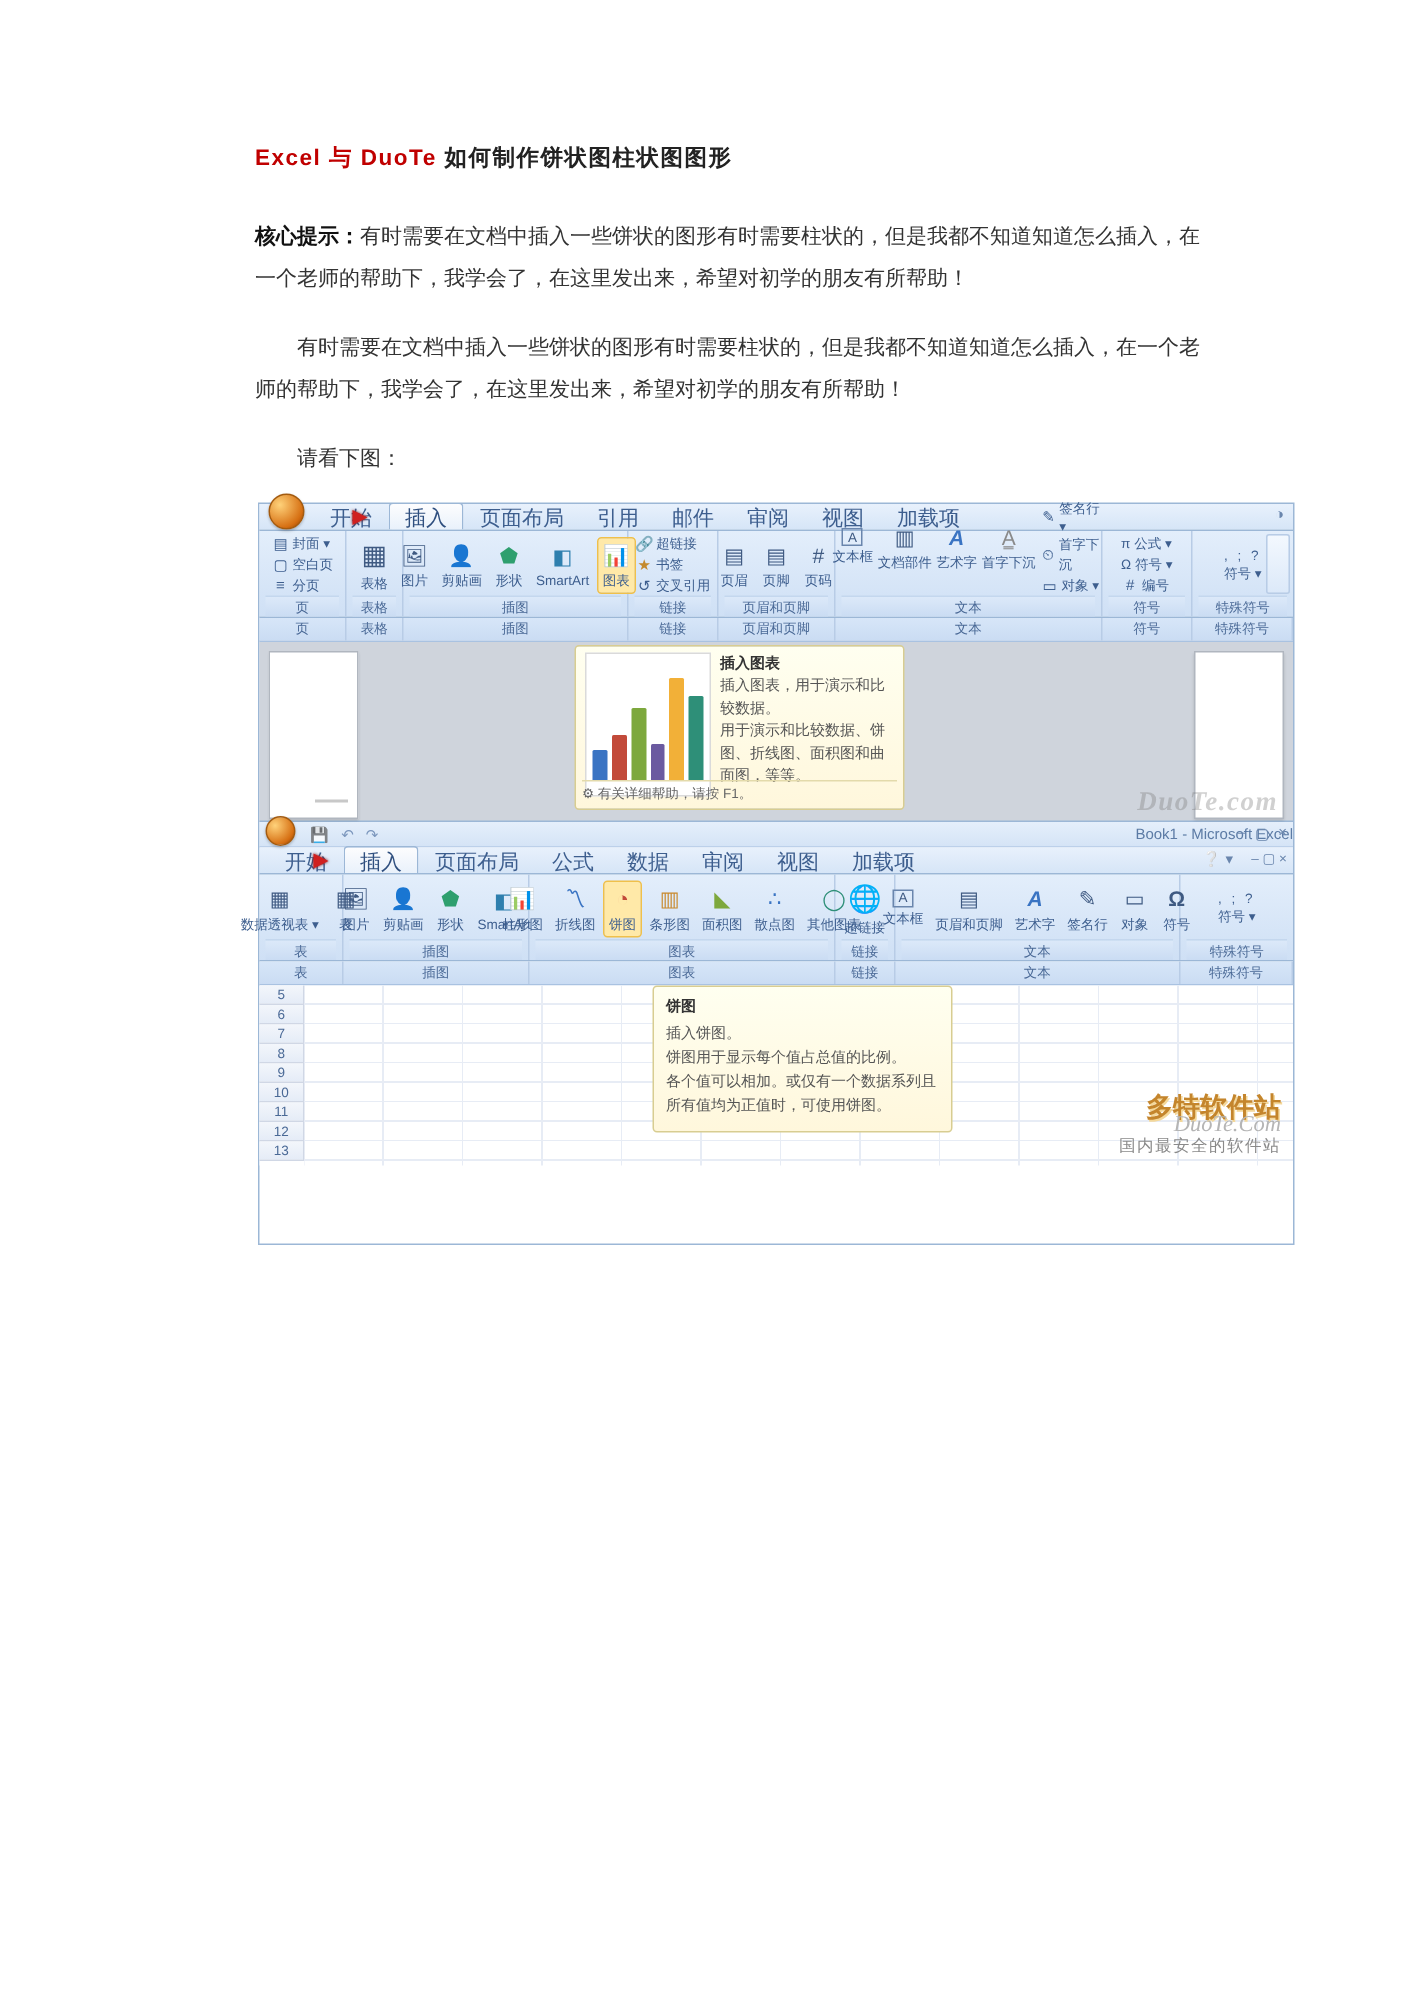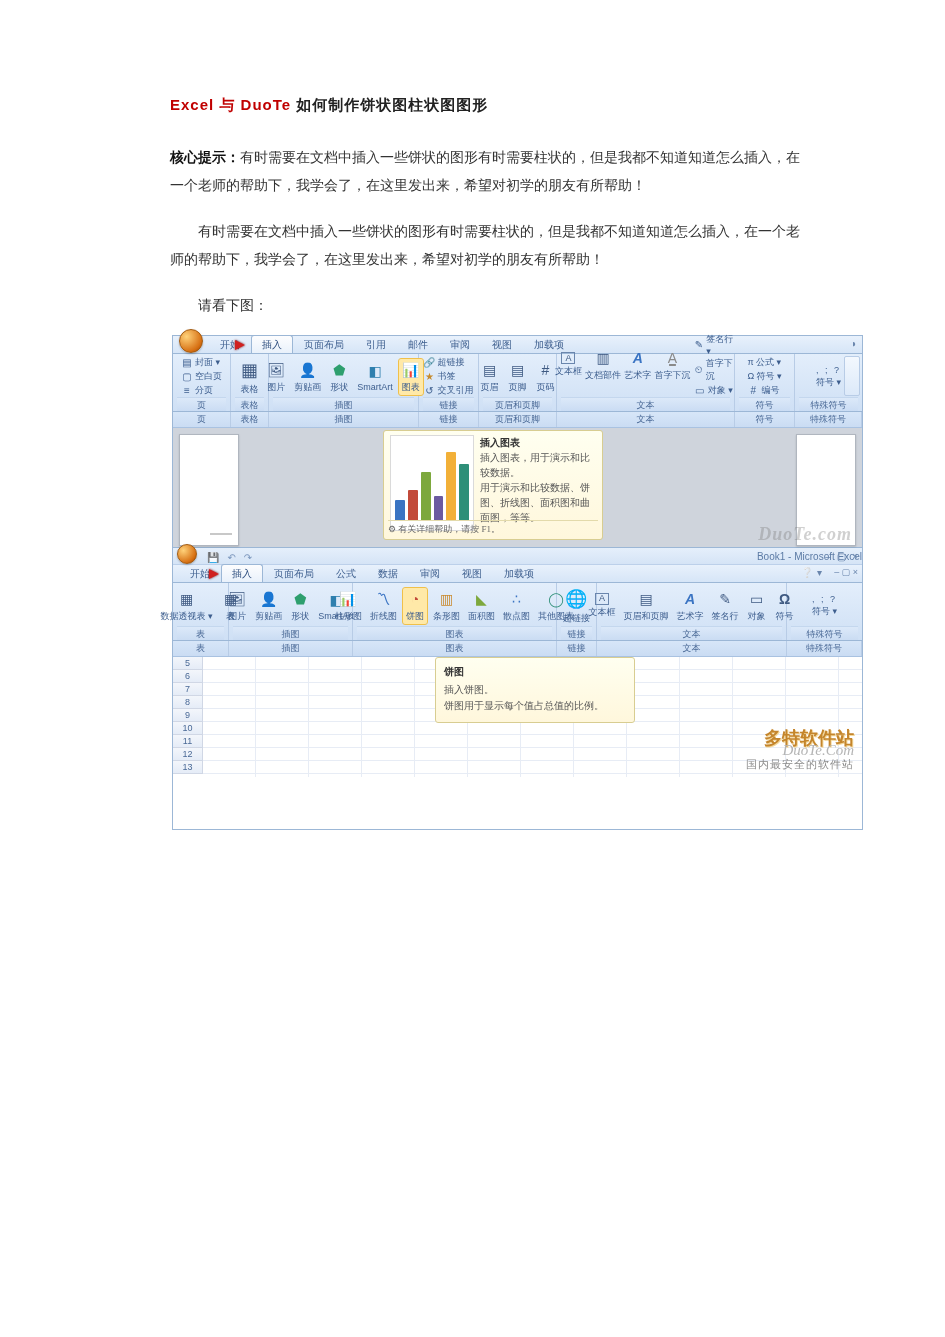--- a/index.html
+++ b/index.html
@@ -72,21 +72,21 @@
     display: flex; align-items: center; gap: 8px; color: #5a7aa8;
     font-size: 10px;
   }
   .qat span { filter: opacity(.75); }
   .tab {
     padding: 2px 10px 1px;
     border: 1px solid transparent;
     border-bottom: none;
     border-radius: 3px 3px 0 0;
     color: #3d5e8e;
-    font-size: 10px;
+    font-size: 14px;
     line-height: 14px;
   }
   .tab.active {
     background: linear-gradient(#fdfdfe, #e9f1fb);
     border-color: #9cb7d6;
     color: #2f4f7f;
   }
   .arrow {
     position: absolute;
     width: 0; height: 0;
@@ -178,21 +178,21 @@
     content:""; position:absolute; right:6px; bottom:10px;
     width:22px; height:2px; background:#c8c8c8;
   }
   .chart-tip {
     position: absolute; left: 210px; top: 2px;
     width: 220px; height: 110px;
     background: linear-gradient(#fffff0, #fff7dc);
     border: 1px solid #d8cd91;
     border-radius: 3px;
     padding: 4px 6px 4px 6px;
-    display:flex; gap:6px;font-family:Liberation Serif, serif;
+    display:flex; gap:6px;
   }
   .chart-tip .thumb {
     width: 84px; height: 96px; background:#fff; border:1px solid #dadada;
     display:flex; align-items:flex-end; justify-content:center; gap:3px;
     padding: 4px 4px 10px;
     position:relative;
   }
   .chart-tip .thumb .bar { width: 10px; border-radius:1px 1px 0 0; }
   .chart-tip .txt { flex:1; color:#555; font-size:10px; line-height:15px; }
   .chart-tip .txt .tt { font-weight:bold; color:#333; }
@@ -708,20 +708,21 @@
         <div>11</div>
         <div>12</div>
         <div>13</div>
       </div>
       <div class="xl-grid"></div>
 
       <div class="pie-tip">
         <div class="tt">饼图</div>
         <div>插入饼图。</div>
         <div>饼图用于显示每个值占总值的比例。</div>
+        <div>各个值可以相加。或仅有一个数据系列且所有值均为正值时，可使用饼图。</div>
       </div>
 
       <div class="duote">
         <div class="brand">多特软件站</div>
         <div class="script">DuoTe.Com</div>
         <div class="slogan">国内最安全的软件站</div>
       </div>
     </div>
   </div>
 

